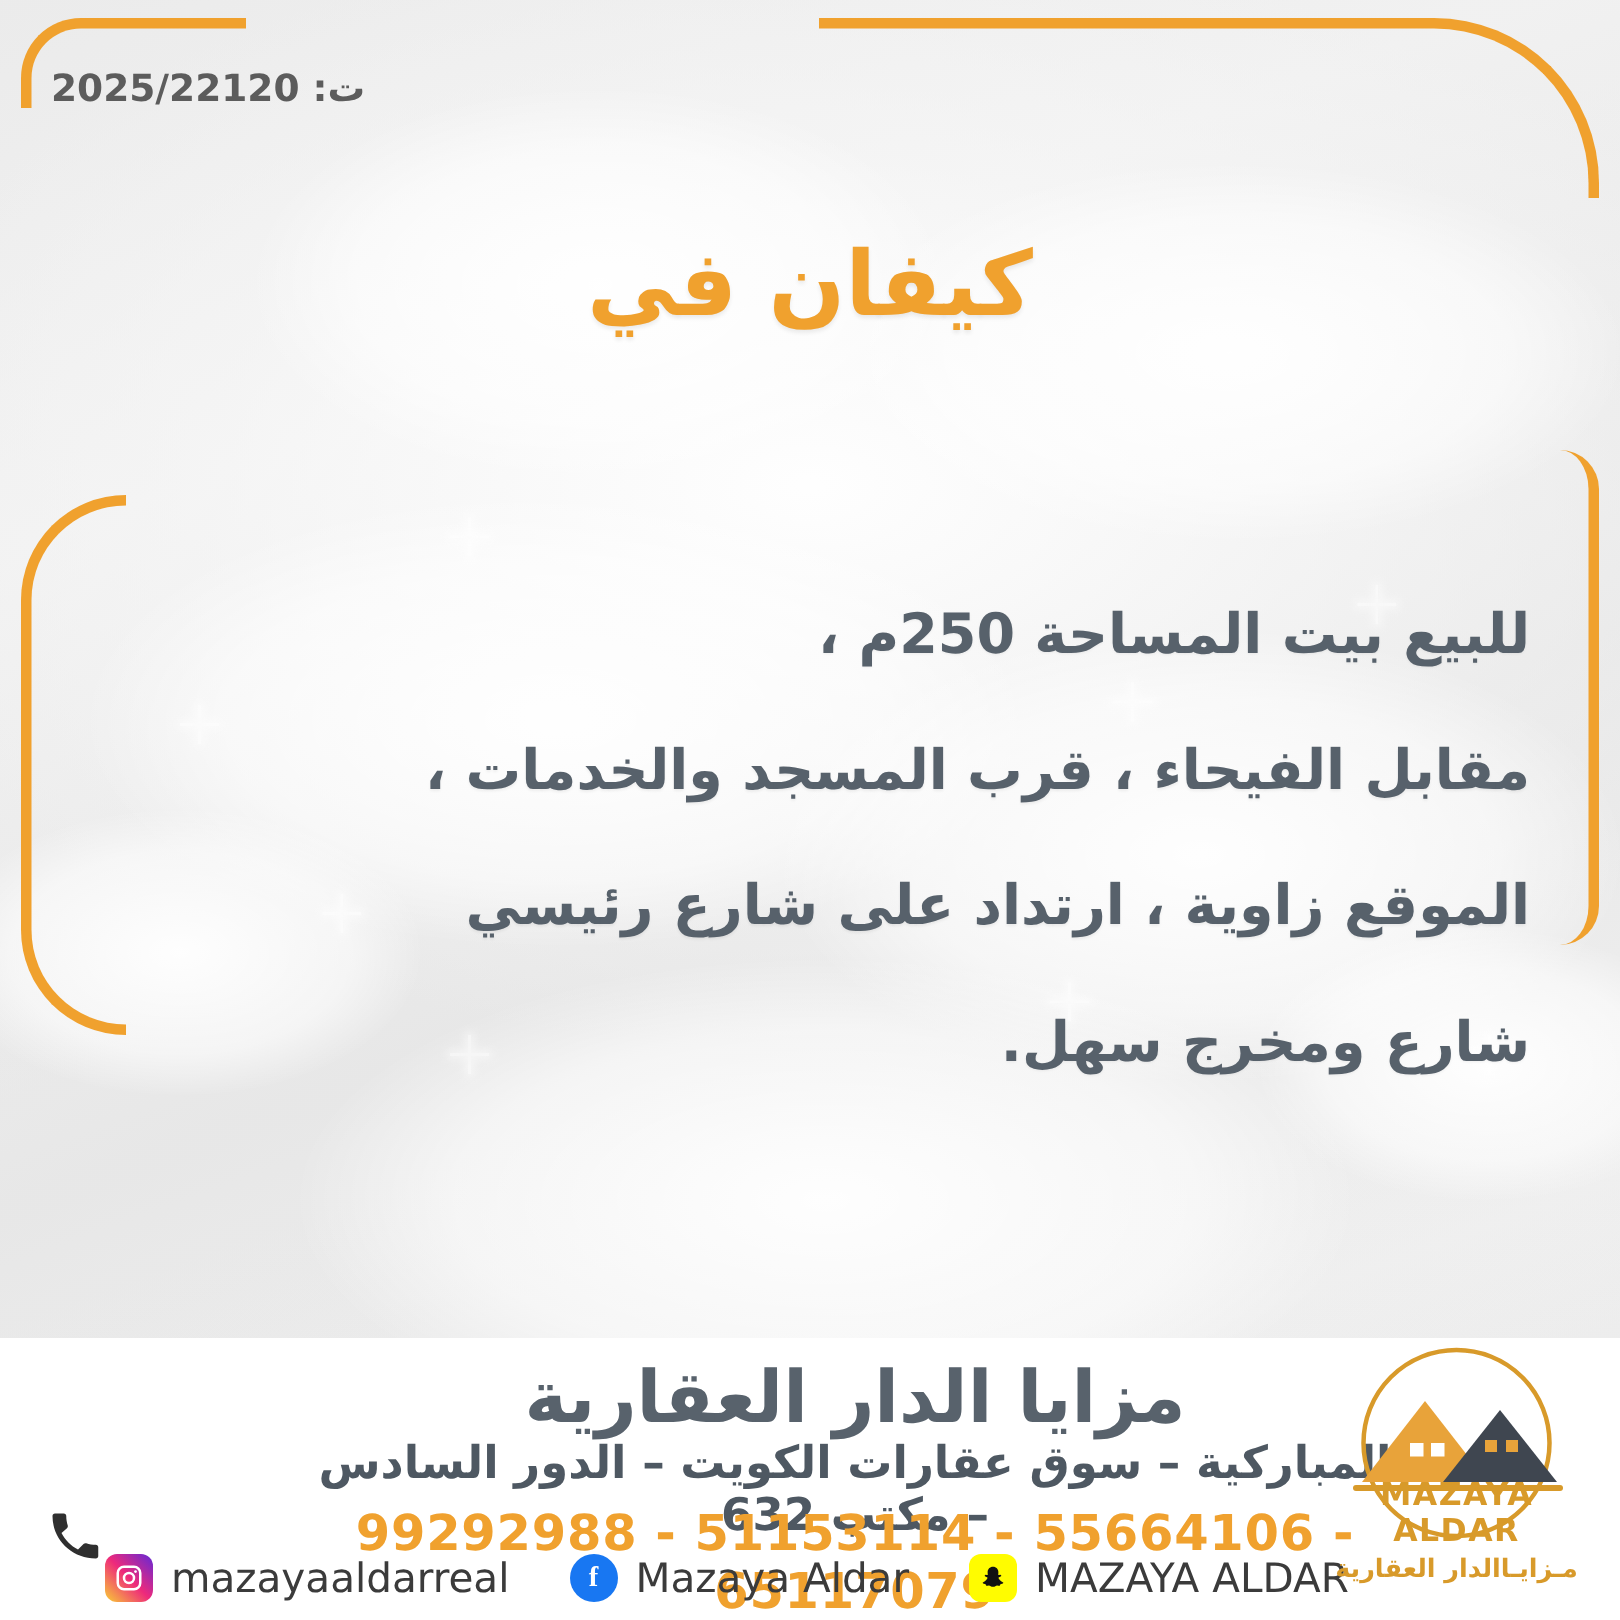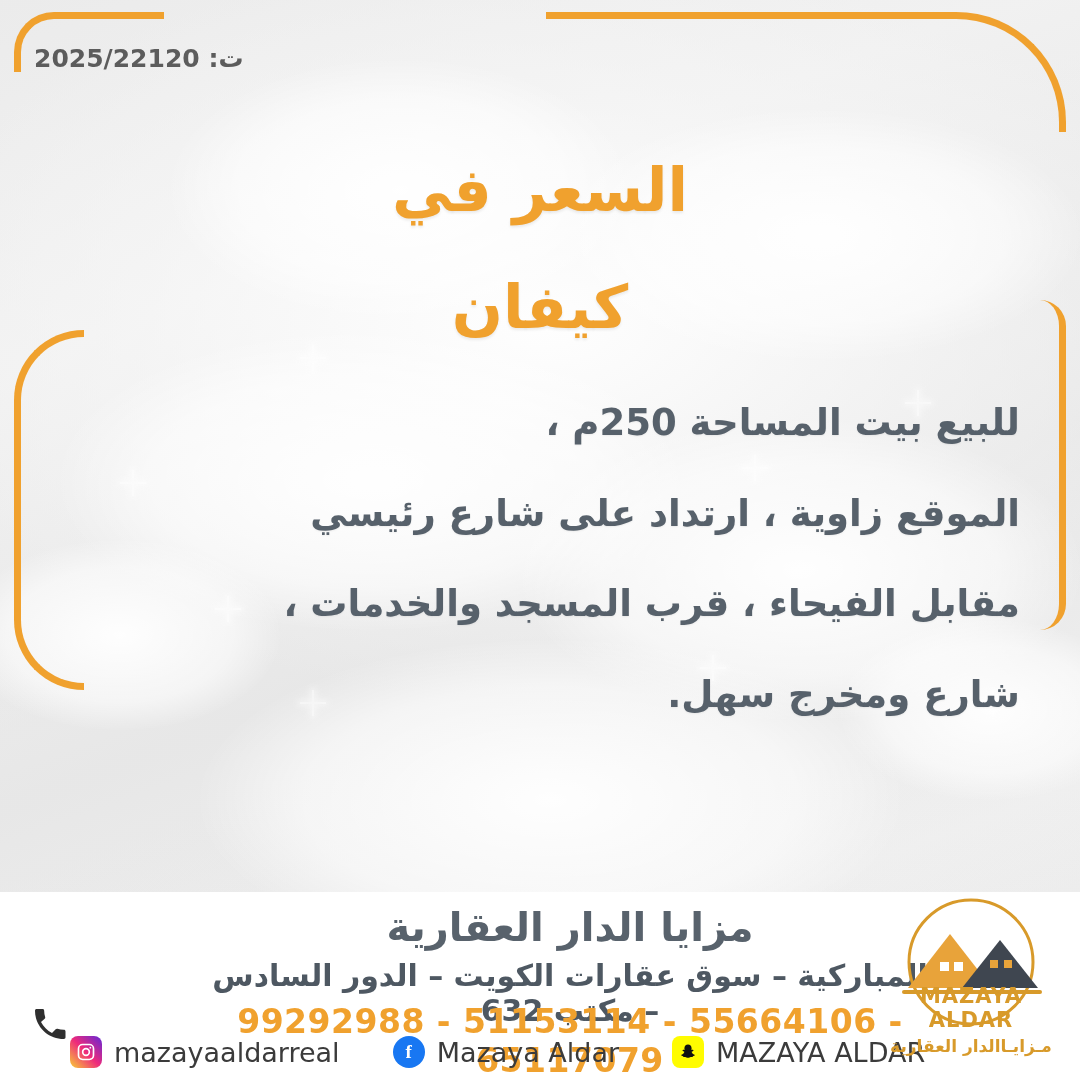--- a/index.html
+++ b/index.html
@@ -168,21 +168,21 @@
   }
 
   .company-name {
     position: absolute;
     top: 12px; right: 190px;
     width: 640px;
     text-align: center;
     direction: rtl;
     color: #58626c;
     font-weight: 800;
-    font-size: 40px;
+    font-size: 48px;
   }
 
   .company-address {
     position: absolute;
     top: 66px; right: 150px;
     width: 720px;
     text-align: center;
     direction: rtl;
     color: #4e5862;
     font-weight: 800;
@@ -206,21 +206,21 @@
     left: 30px; top: 112px;
     width: 40px; height: 40px;
     color: #2f2f2f;
   }
 
   .socials {
     position: absolute;
     left: 70px; bottom: 12px;
     display: flex;
     align-items: center;
-    gap: 53px;
+    gap: 40px;
     direction: ltr;
   }
   .social {
     display: flex;
     align-items: center;
     gap: 12px;
     font-size: 27px;
     color: #3b3b3b;
     font-weight: 400;
   }
@@ -285,28 +285,27 @@
   <div class="spark s8"></div>
 
   <div class="frame-top-right"></div>
   <div class="frame-top-left"></div>
   <div class="frame-left"></div>
   <div class="frame-right"></div>
 
   <div class="ref-code">ت: 2025/22120</div>
 
   <div class="headline">
-    <span class="l1">السعر في</span>
-    <span class="l2">كيفان</span>
+    <span class="l1">كيفان في</span>
   </div>
 
   <div class="body-text">
     <p>للبيع بيت المساحة 250م ،</p>
+    <p>مقابل الفيحاء ، قرب المسجد والخدمات ،</p>
     <p>الموقع زاوية ، ارتداد على شارع رئيسي</p>
-    <p>مقابل الفيحاء ، قرب المسجد والخدمات ،</p>
     <p>شارع ومخرج سهل.</p>
   </div>
 
 
   <div class="footer">
     <div class="footer-inner">
 
       <div class="company-name">مزايا الدار العقارية</div>
       <div class="company-address">المباركية – سوق عقارات الكويت – الدور السادس – مكتب 632</div>
 

